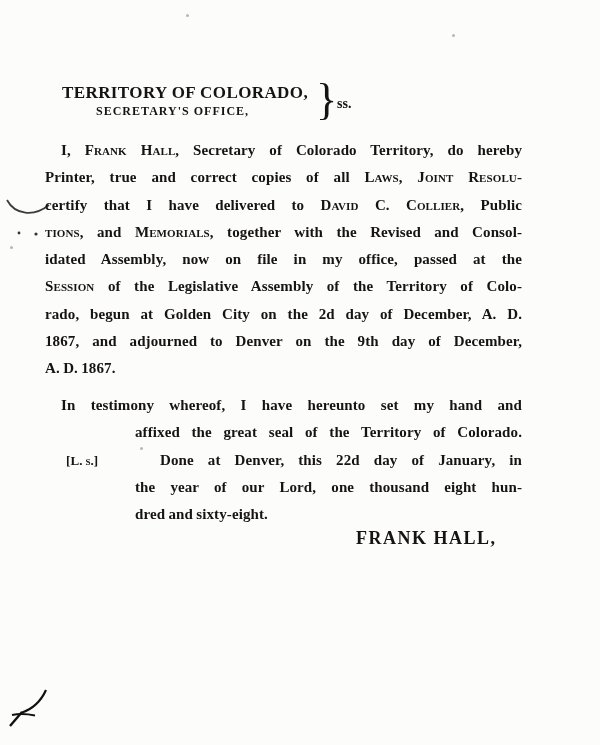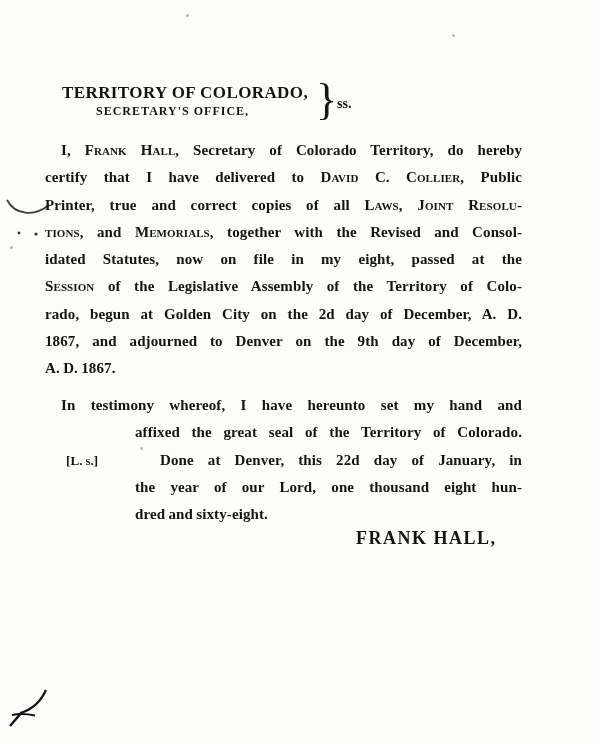--- a/index.html
+++ b/index.html
@@ -37,24 +37,24 @@
 
 <div class="page">
 
   <div class="hdr-territory">TERRITORY OF COLORADO,</div>
   <div class="hdr-office">SECRETARY'S OFFICE,</div>
   <div class="hdr-brace">}</div>
   <div class="hdr-ss">ss.</div>
 
   <div class="para p1">
     <div class="ln ind"><span>I, </span><span class="sc">Frank Hall</span><span>, Secretary of Colorado Territory, do hereby</span></div>
+    <div class="ln"><span>Printer, true and correct copies of all </span><span class="sc">Laws, Joint Resolu-</span></div>
     <div class="ln"><span>certify that I have delivered to </span><span class="sc">David C. Collier</span><span>, Public</span></div>
-    <div class="ln"><span>Printer, true and correct copies of all </span><span class="sc">Laws, Joint Resolu-</span></div>
     <div class="ln"><span class="sc">tions,</span><span> and </span><span class="sc">Memorials,</span><span> together with the Revised and Consol-</span></div>
-    <div class="ln"><span>idated Statutes, now on file in my eight, passed at the </span></div>
+    <div class="ln"><span>idated Assembly, now on file in my office, passed at the </span></div>
     <div class="ln"><span class="sc">Session</span><span> of the Legislative Assembly of the Territory of Colo-</span></div>
     <div class="ln"><span>rado, begun at Golden City on the 2d day of December, A. D.</span></div>
     <div class="ln"><span>1867, and adjourned to Denver on the 9th day of December,</span></div>
     <div class="ln noj"><span>A. D. 1867.</span></div>
   </div>
 
   <div class="para p2">
     <div class="ln ind"><span>In testimony whereof, I have hereunto set my hand and</span></div>
     <div class="ln hang"><span>affixed the great seal of the Territory of Colorado.</span></div>
     <div class="ln sealline"><span class="seal sc">[L. s.]</span><span>Done at Denver, this 22d day of January, in</span></div>

